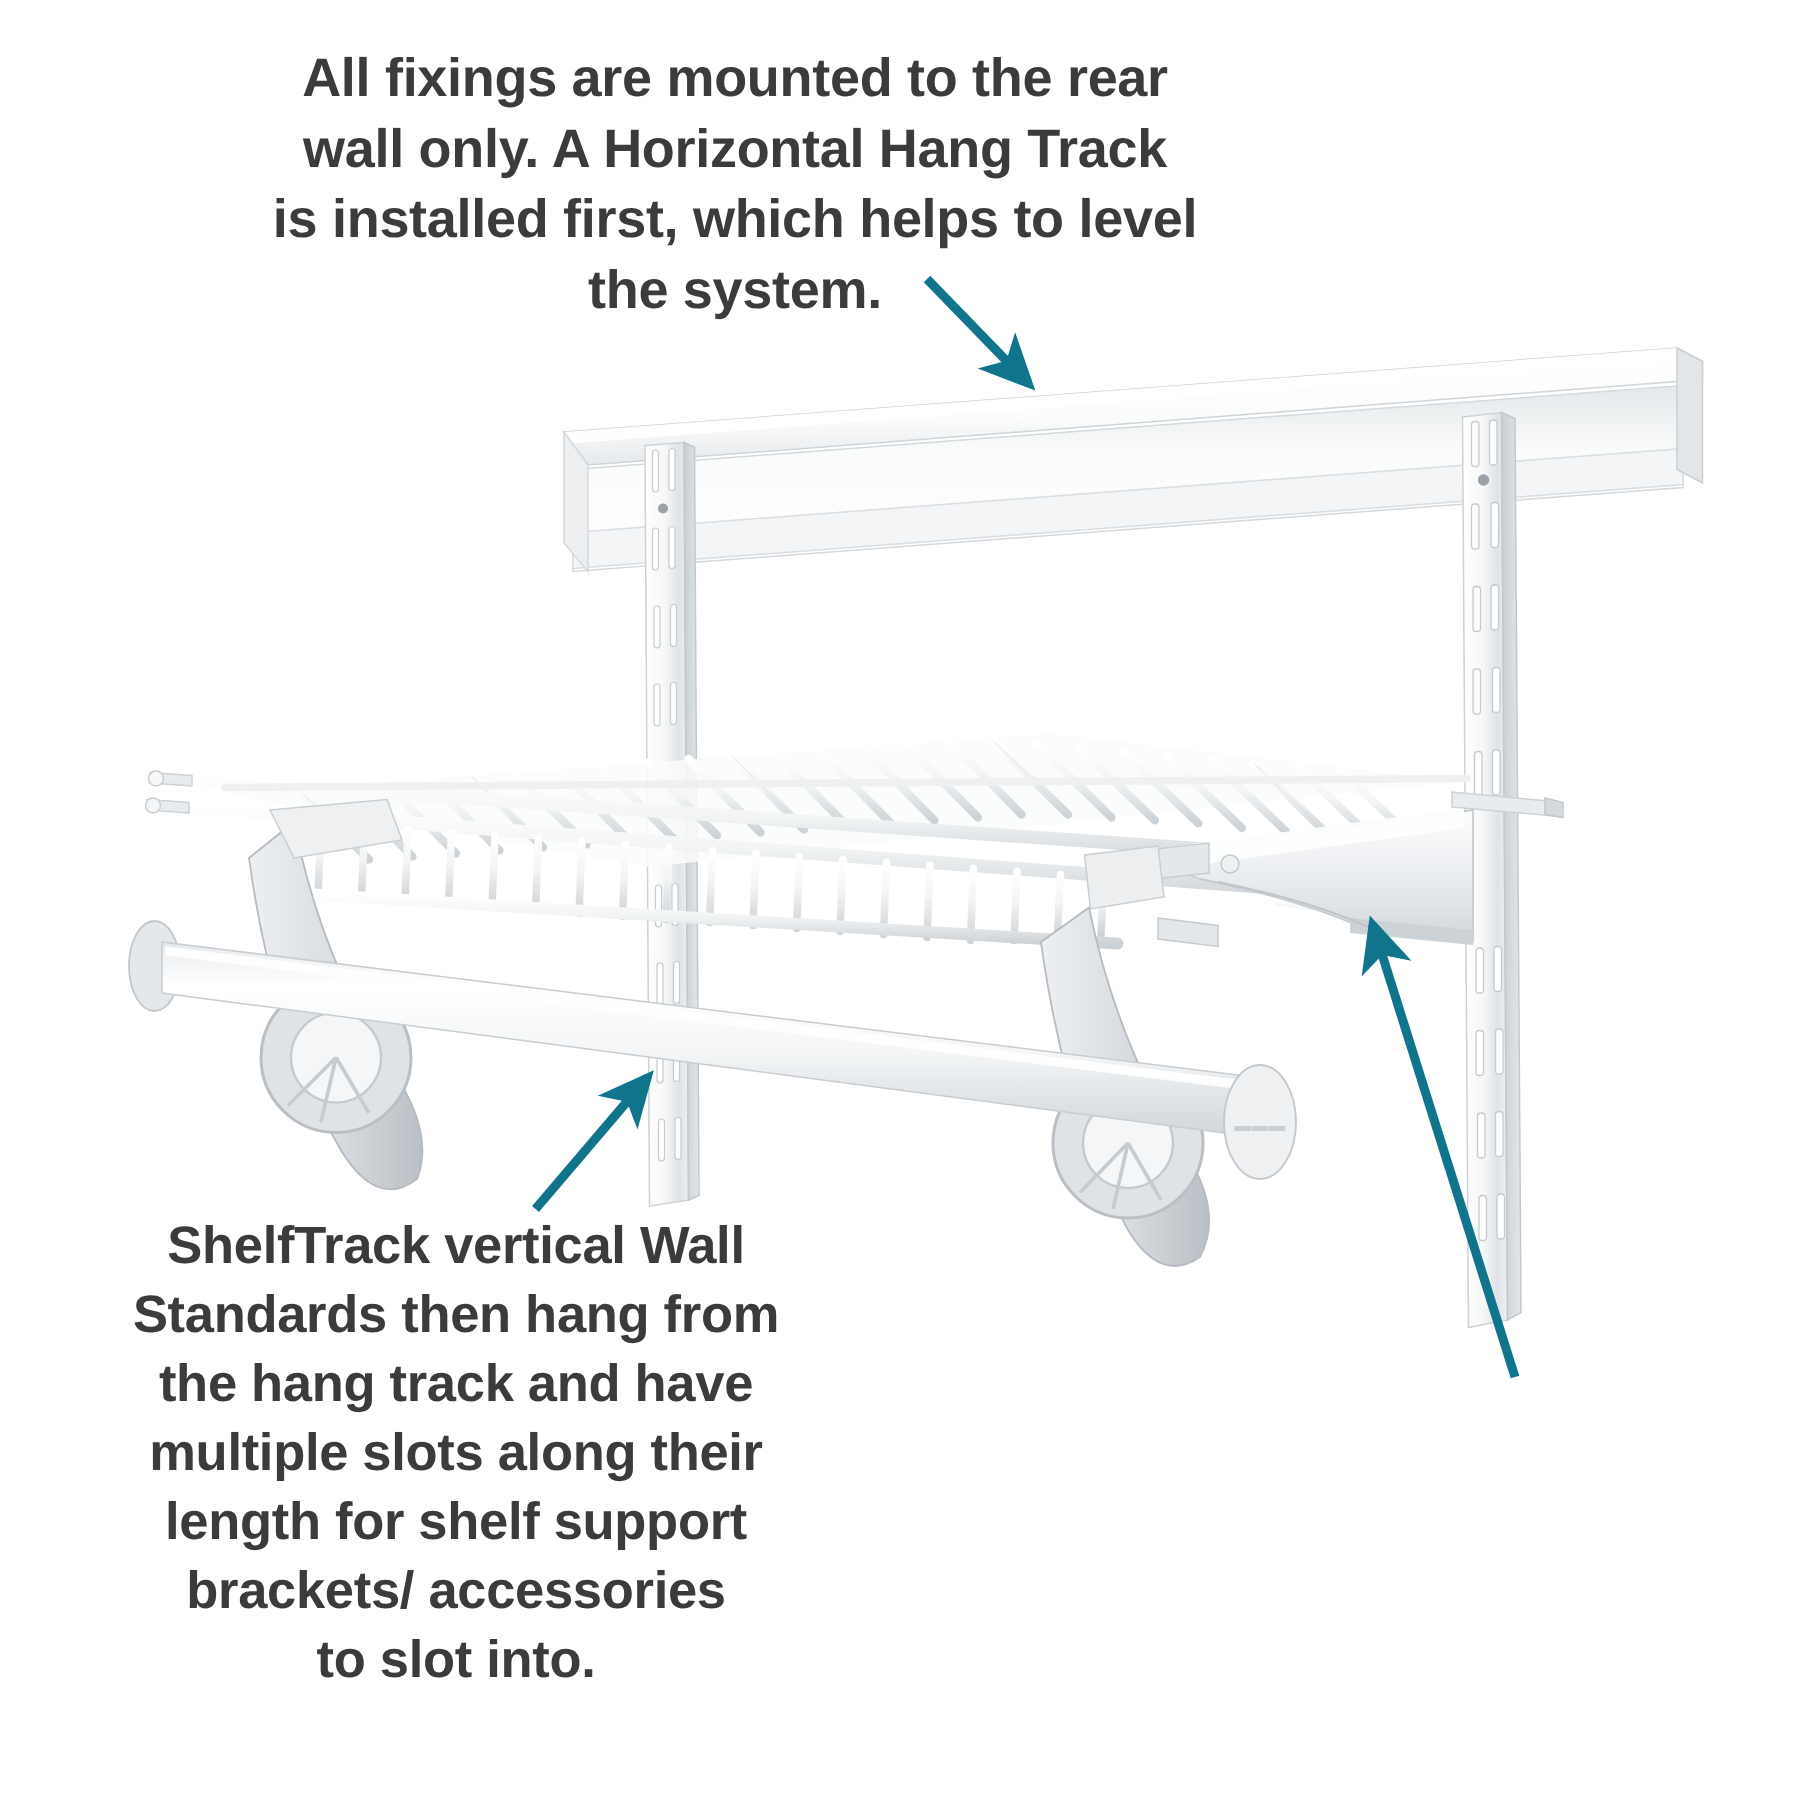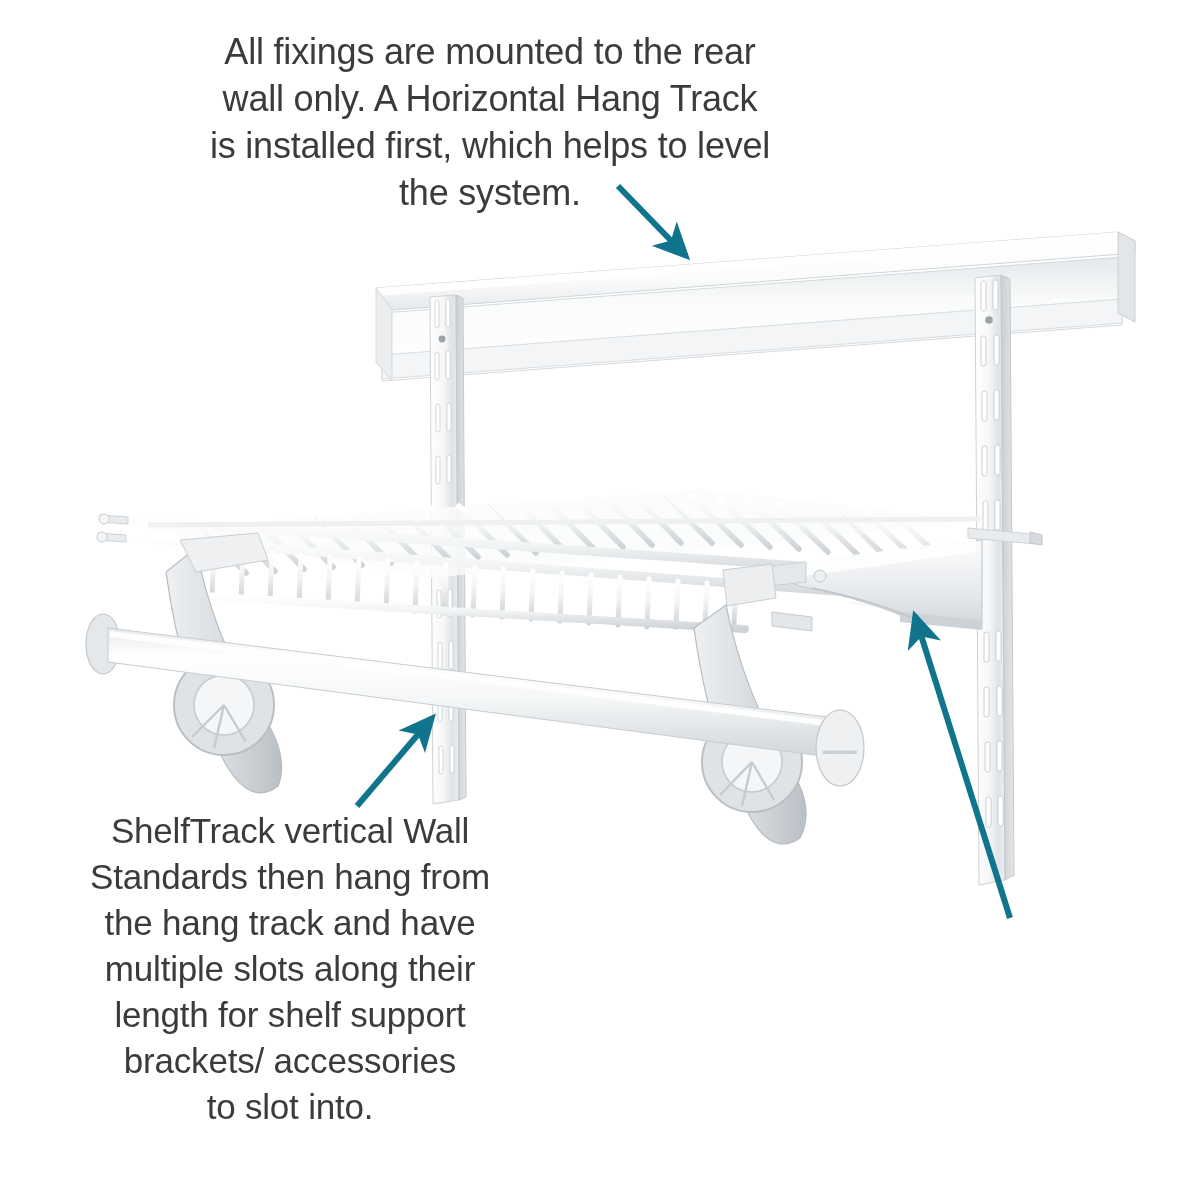--- a/index.html
+++ b/index.html
@@ -16,35 +16,35 @@
     width: 1200px;
     height: 1200px;
     background: #ffffff;
     overflow: hidden;
   }
 
   
   .annotation {
     position: absolute;
     color: #3b3b3b;
-    font-weight: 400;
+    font-weight: 700;
     letter-spacing: -0.2px;
     text-align: center;
     white-space: pre-line;
     -webkit-font-smoothing: antialiased;
   }
   #note-hangtrack {
     left: 110px;
     top: 28px;
     width: 760px;
     font-size: 36px;
     line-height: 47px;
   }
   #note-wallstandards {
-    left: 0px;
+    left: 14px;
     top: 808px;
     width: 580px;
     font-size: 35px;
     line-height: 46px;
   }
   #note-brackets {
     left: 620px;
     top: 908px;
     width: 580px;
     font-size: 35px;

